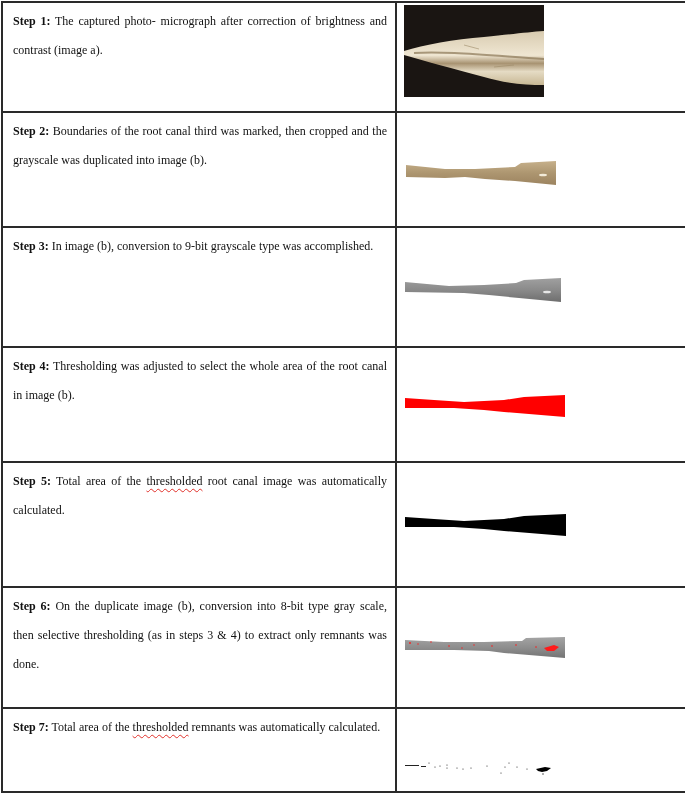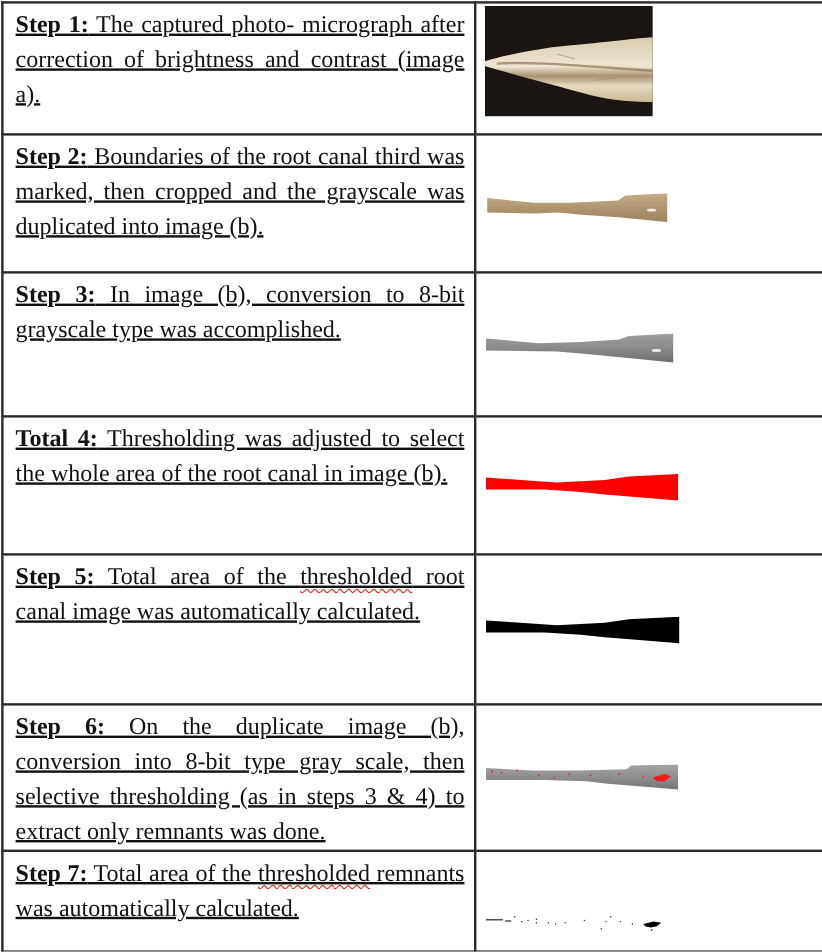--- a/index.html
+++ b/index.html
@@ -24,25 +24,24 @@
       table-layout: fixed;
     }
     table.steps td {
       border: 2px solid #2a2a2a;
       vertical-align: top;
       padding: 0;
     }
     td.text-cell {
       width: 374px;
       padding: 4px 8px 0 10px !important;
-      font-size: 20px;
+      font-size: 12px;
       line-height: 29px;
       text-align: justify;
       text-align-last: left;
-      text-decoration: underline;
     }
     td.img-cell {
       width: 304px;
       position: relative;
     }
     .step-label { font-weight: bold; }
     .spell {
       text-decoration: underline wavy #e0302a;
       text-decoration-thickness: 1px;
       text-underline-offset: 3px;
@@ -101,42 +100,42 @@
           </defs>
           <path d="M1,4 L40,8 L70,8 L110,6 L116,2 L151,0 L151,24 L110,20 L80,18 L60,16 L40,17 L1,16 Z" fill="url(#tan)"></path>
           <ellipse cx="138" cy="14" rx="4" ry="1.3" fill="#f2ead8"></ellipse>
         </svg>
       </div>
     </td>
   </tr>
 
   <tr style="height:120px;">
     <td class="text-cell">
-      <span class="step-label">Step 3:</span><span> In image (b), conversion to 8-bit grayscale type was accomplished.</span>
+      <span class="step-label">Step 3:</span><span> In image (b), conversion to 9-bit grayscale type was accomplished.</span>
     </td>
     <td class="img-cell">
       <div class="fig" style="left:7px; top:50px;">
         <svg width="158" height="26" viewBox="0 0 158 26">
           <defs>
             <linearGradient id="gray" x1="0" y1="0" x2="0" y2="1">
               <stop offset="0" stop-color="#a0a0a0"></stop>
               <stop offset="0.5" stop-color="#8a8a8a"></stop>
               <stop offset="1" stop-color="#6e6e6e"></stop>
             </linearGradient>
           </defs>
           <path d="M1,4 L45,8 L80,7 L112,5 L120,2 L157,0 L157,24 L115,20 L85,17 L60,15 L1,14 Z" fill="url(#gray)"></path>
           <ellipse cx="143" cy="14" rx="4" ry="1.3" fill="#e6e6e6"></ellipse>
         </svg>
       </div>
     </td>
   </tr>
 
   <tr style="height:115px;">
     <td class="text-cell">
-      <span class="step-label">Total 4:</span><span> Thresholding was adjusted to select the whole area of the root canal in image (b).</span>
+      <span class="step-label">Step 4:</span><span> Thresholding was adjusted to select the whole area of the root canal in image (b).</span>
     </td>
     <td class="img-cell">
       <div class="fig" style="left:7px; top:47px;">
         <svg width="162" height="24" viewBox="0 0 162 24">
           <path d="M1,3 L30,5 L60,7 L100,5 L120,2 L161,0 L161,22 L100,17 L80,15 L50,13 L1,13 Z" fill="#ff0000"></path>
         </svg>
       </div>
     </td>
   </tr>
 

